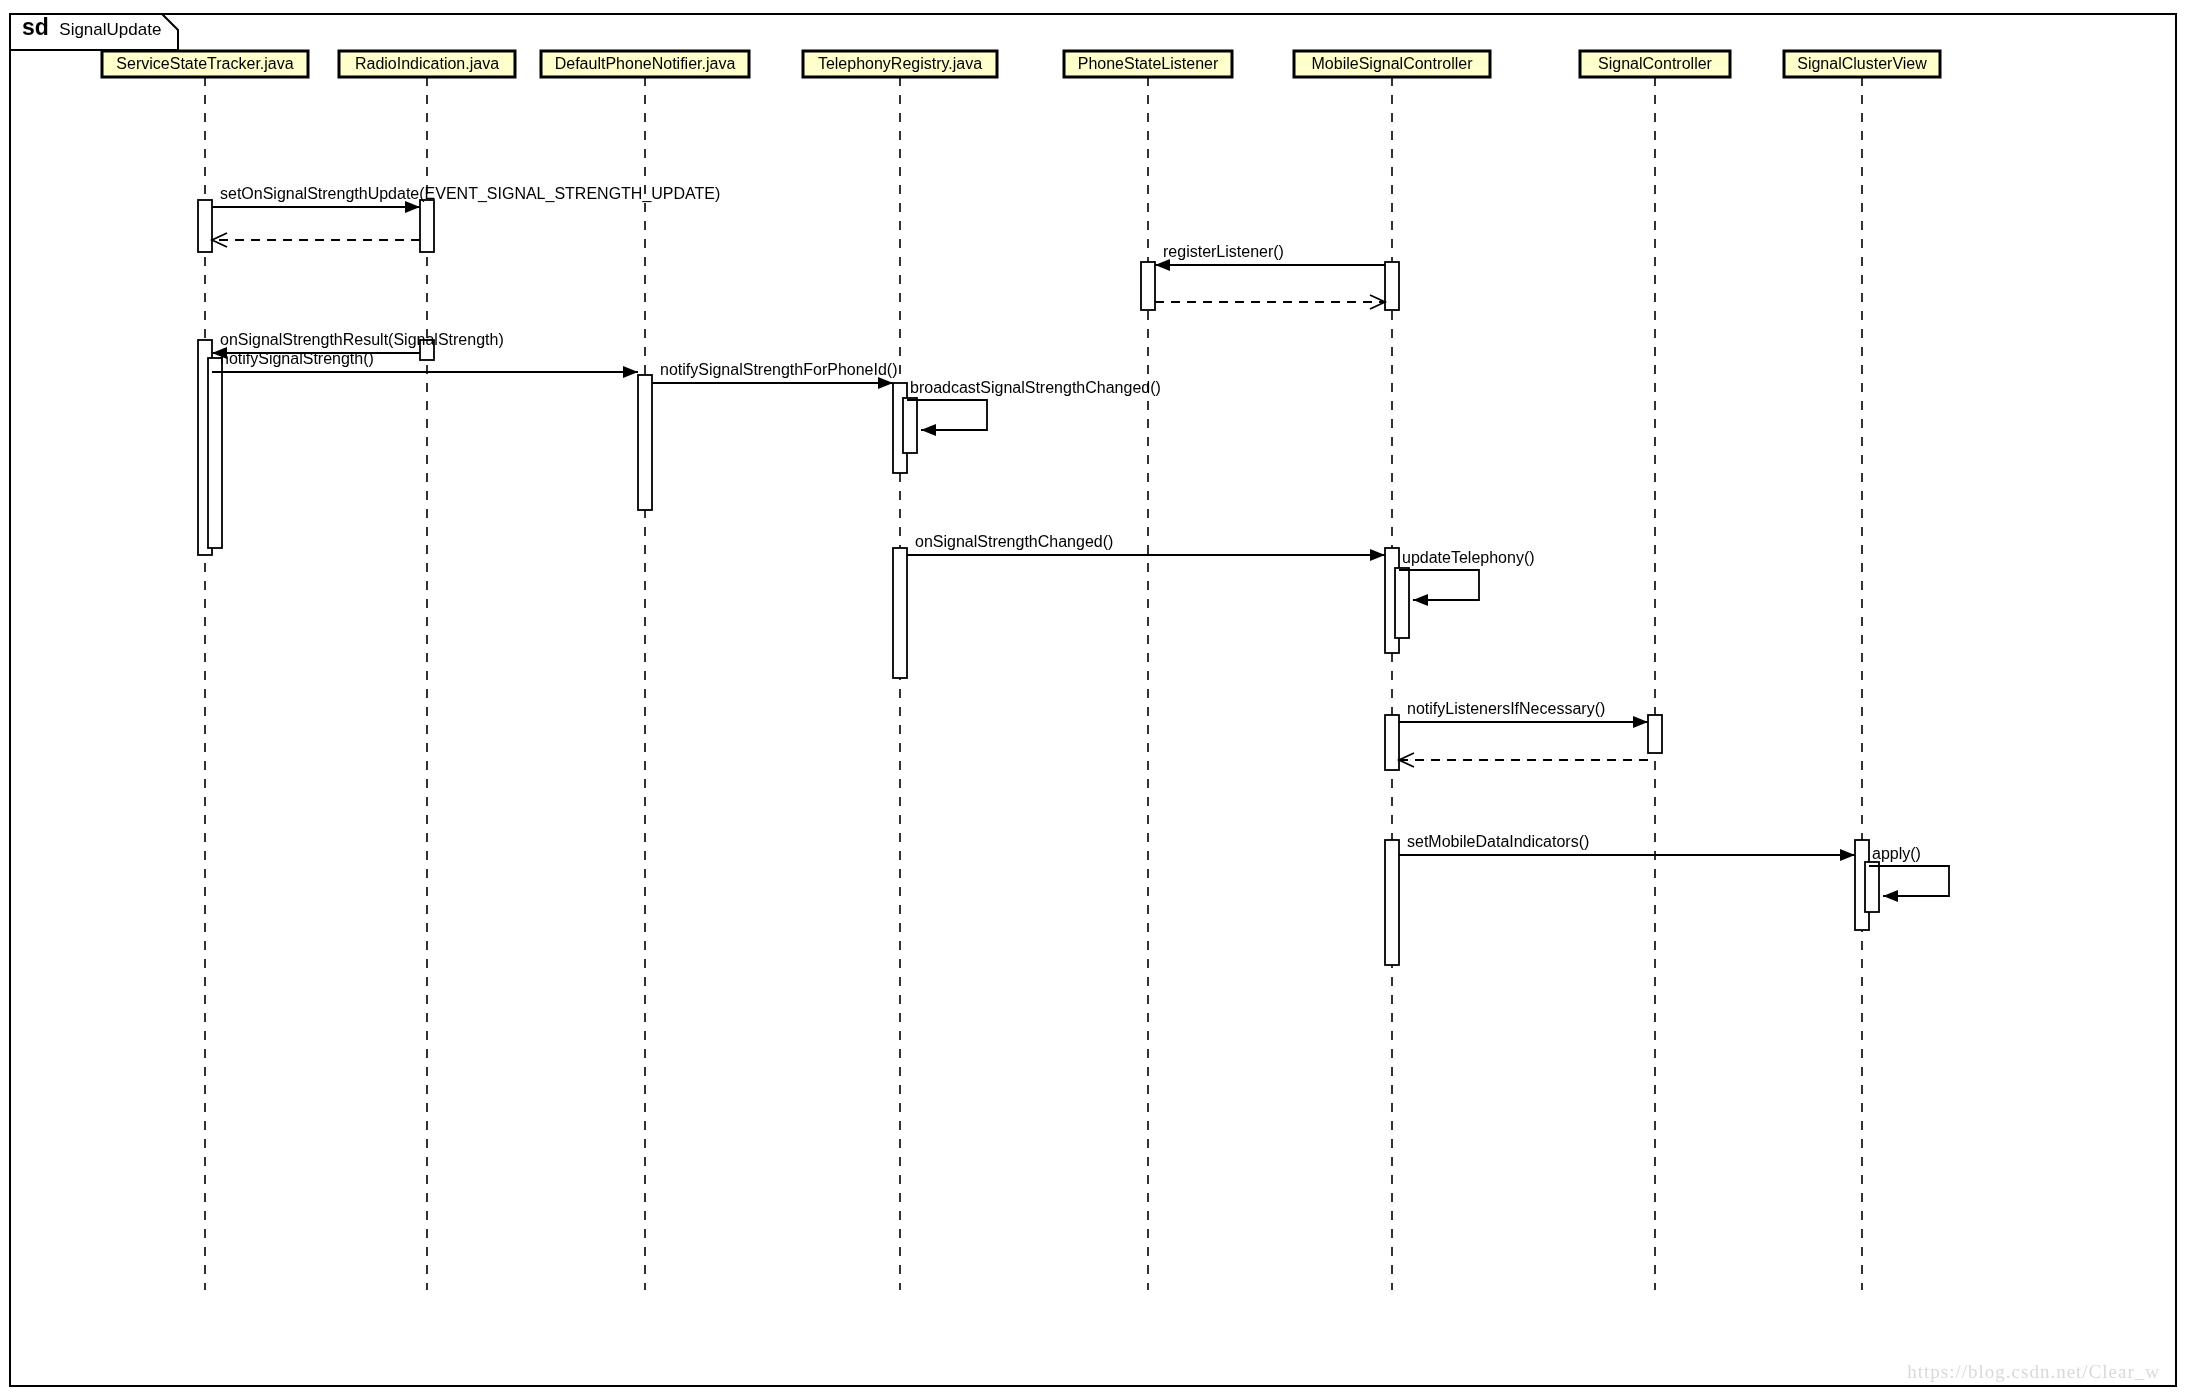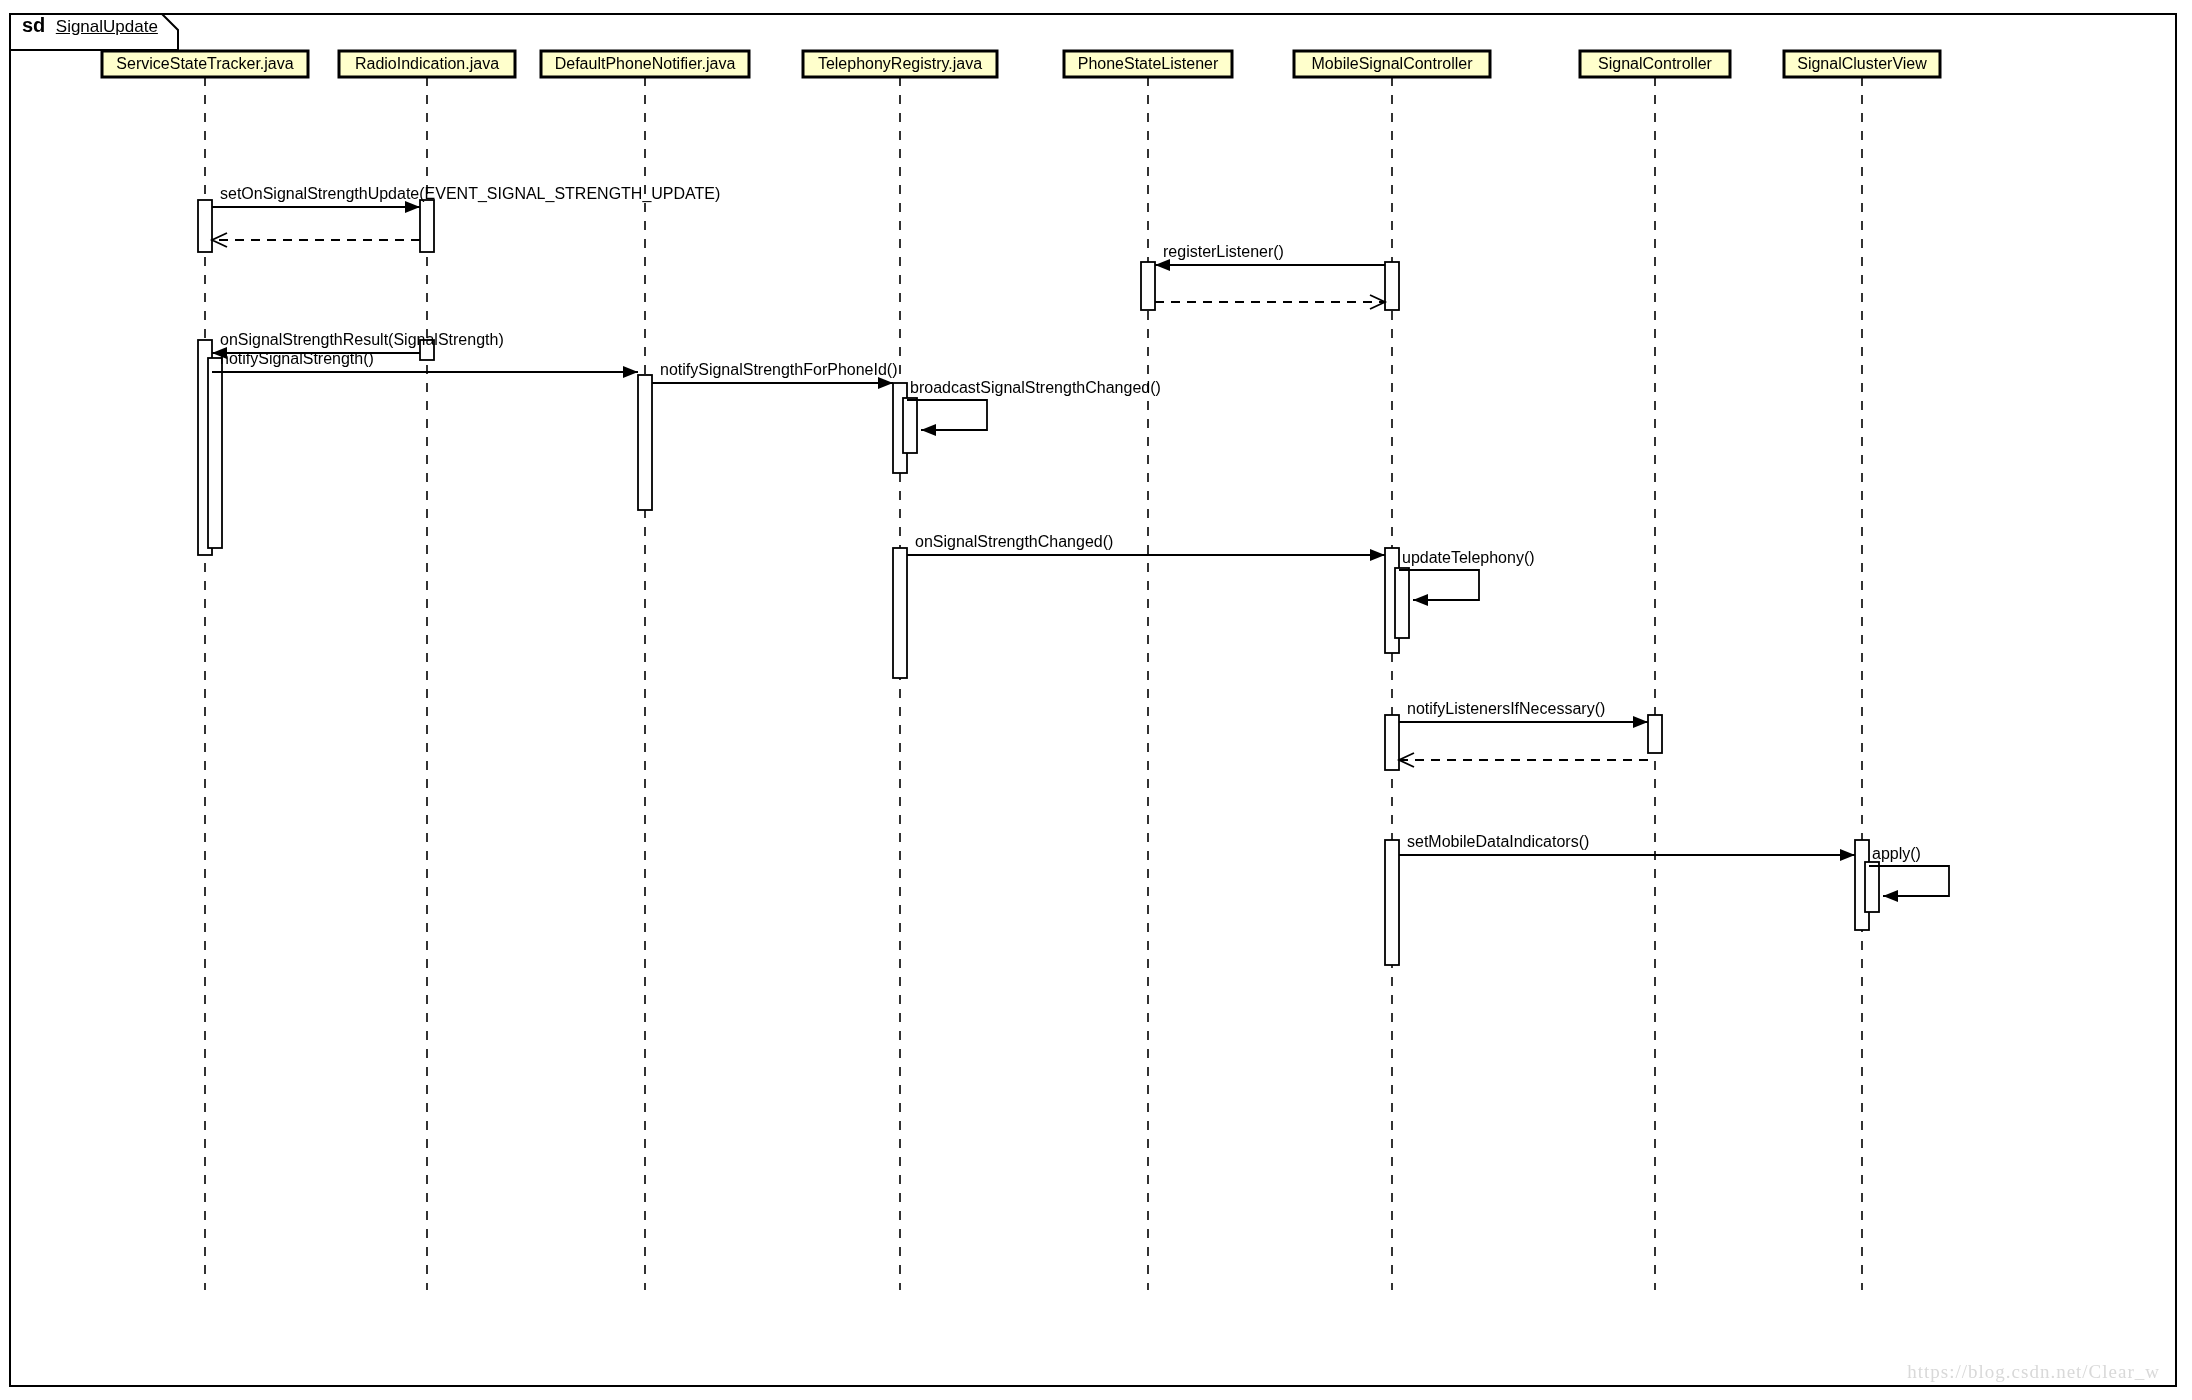--- a/index.html
+++ b/index.html
@@ -106,16 +106,16 @@
       <line x1="1399" y1="855" x2="1855" y2="855" class="call-line"></line>
       <path d="M 1855 855 L 1840 849 L 1840 861 Z" class="solid-head"></path>
       <text x="1407" y="847" class="msg-text">setMobileDataIndicators()</text>
       <path d="M 1869 866 L 1949 866 L 1949 896 L 1883 896" class="call-line"></path>
       <path d="M 1883 896 L 1898 890 L 1898 902 Z" class="solid-head"></path>
       <text x="1872" y="859" class="msg-text">apply()</text>
       <text x="2160" y="1378" class="watermark" text-anchor="end">https://blog.csdn.net/Clear_w</text>
     </svg>
 
   <div id="tab-label" style="position:absolute;left:22px;top:14px;">
-    <span class="tab-kind-html" style="font-weight:bold;font-size:20px;">sd</span>
-    <span class="tab-name-html" style="font-size:17px;margin-left:6px;text-decoration:underline;">SignalUpdate</span>
+    <span class="tab-kind-html" style="font-weight:bold;font-size:23px;">sd</span>
+    <span class="tab-name-html" style="font-size:17px;margin-left:6px;">SignalUpdate</span>
   </div>
 </div>
 
 </body></html>

